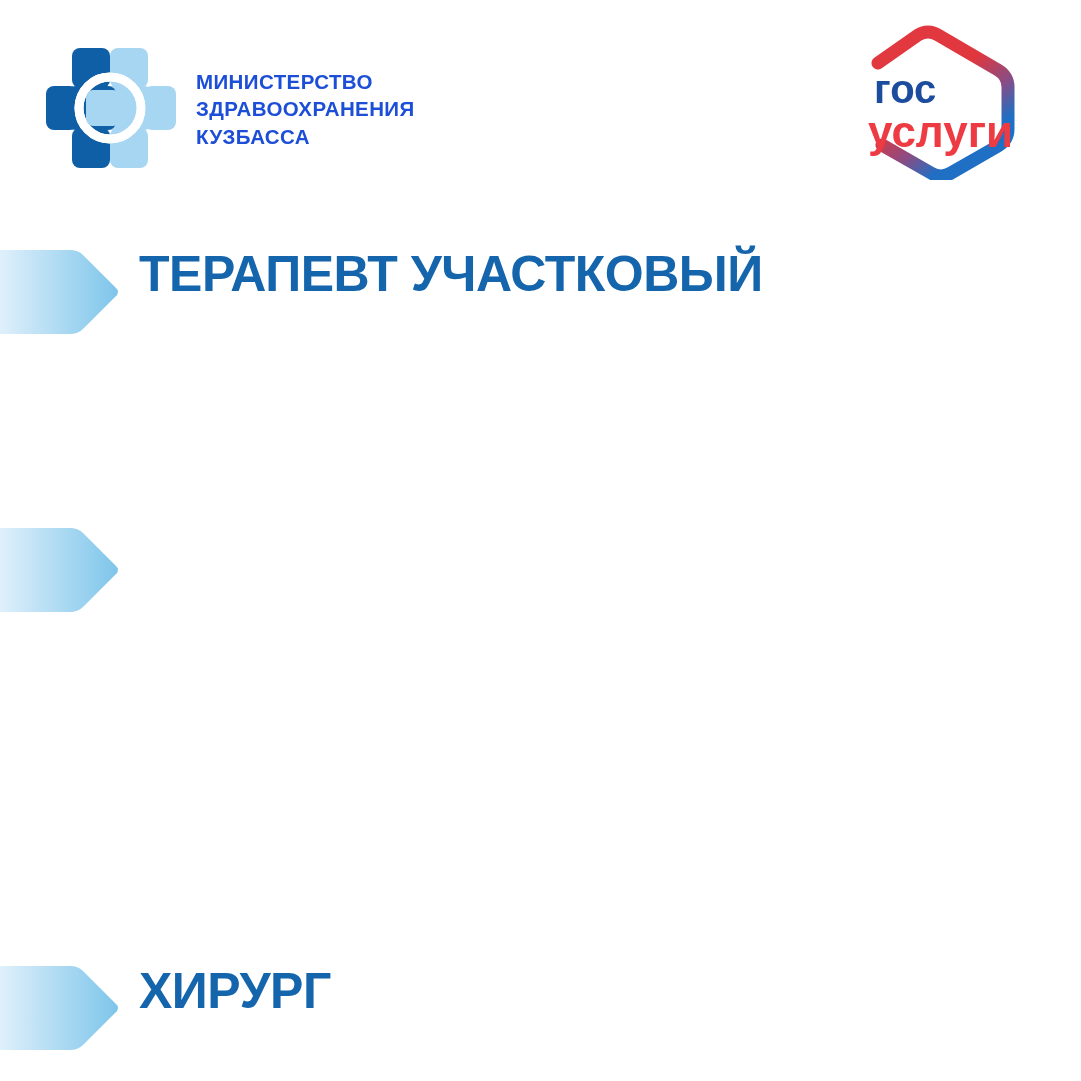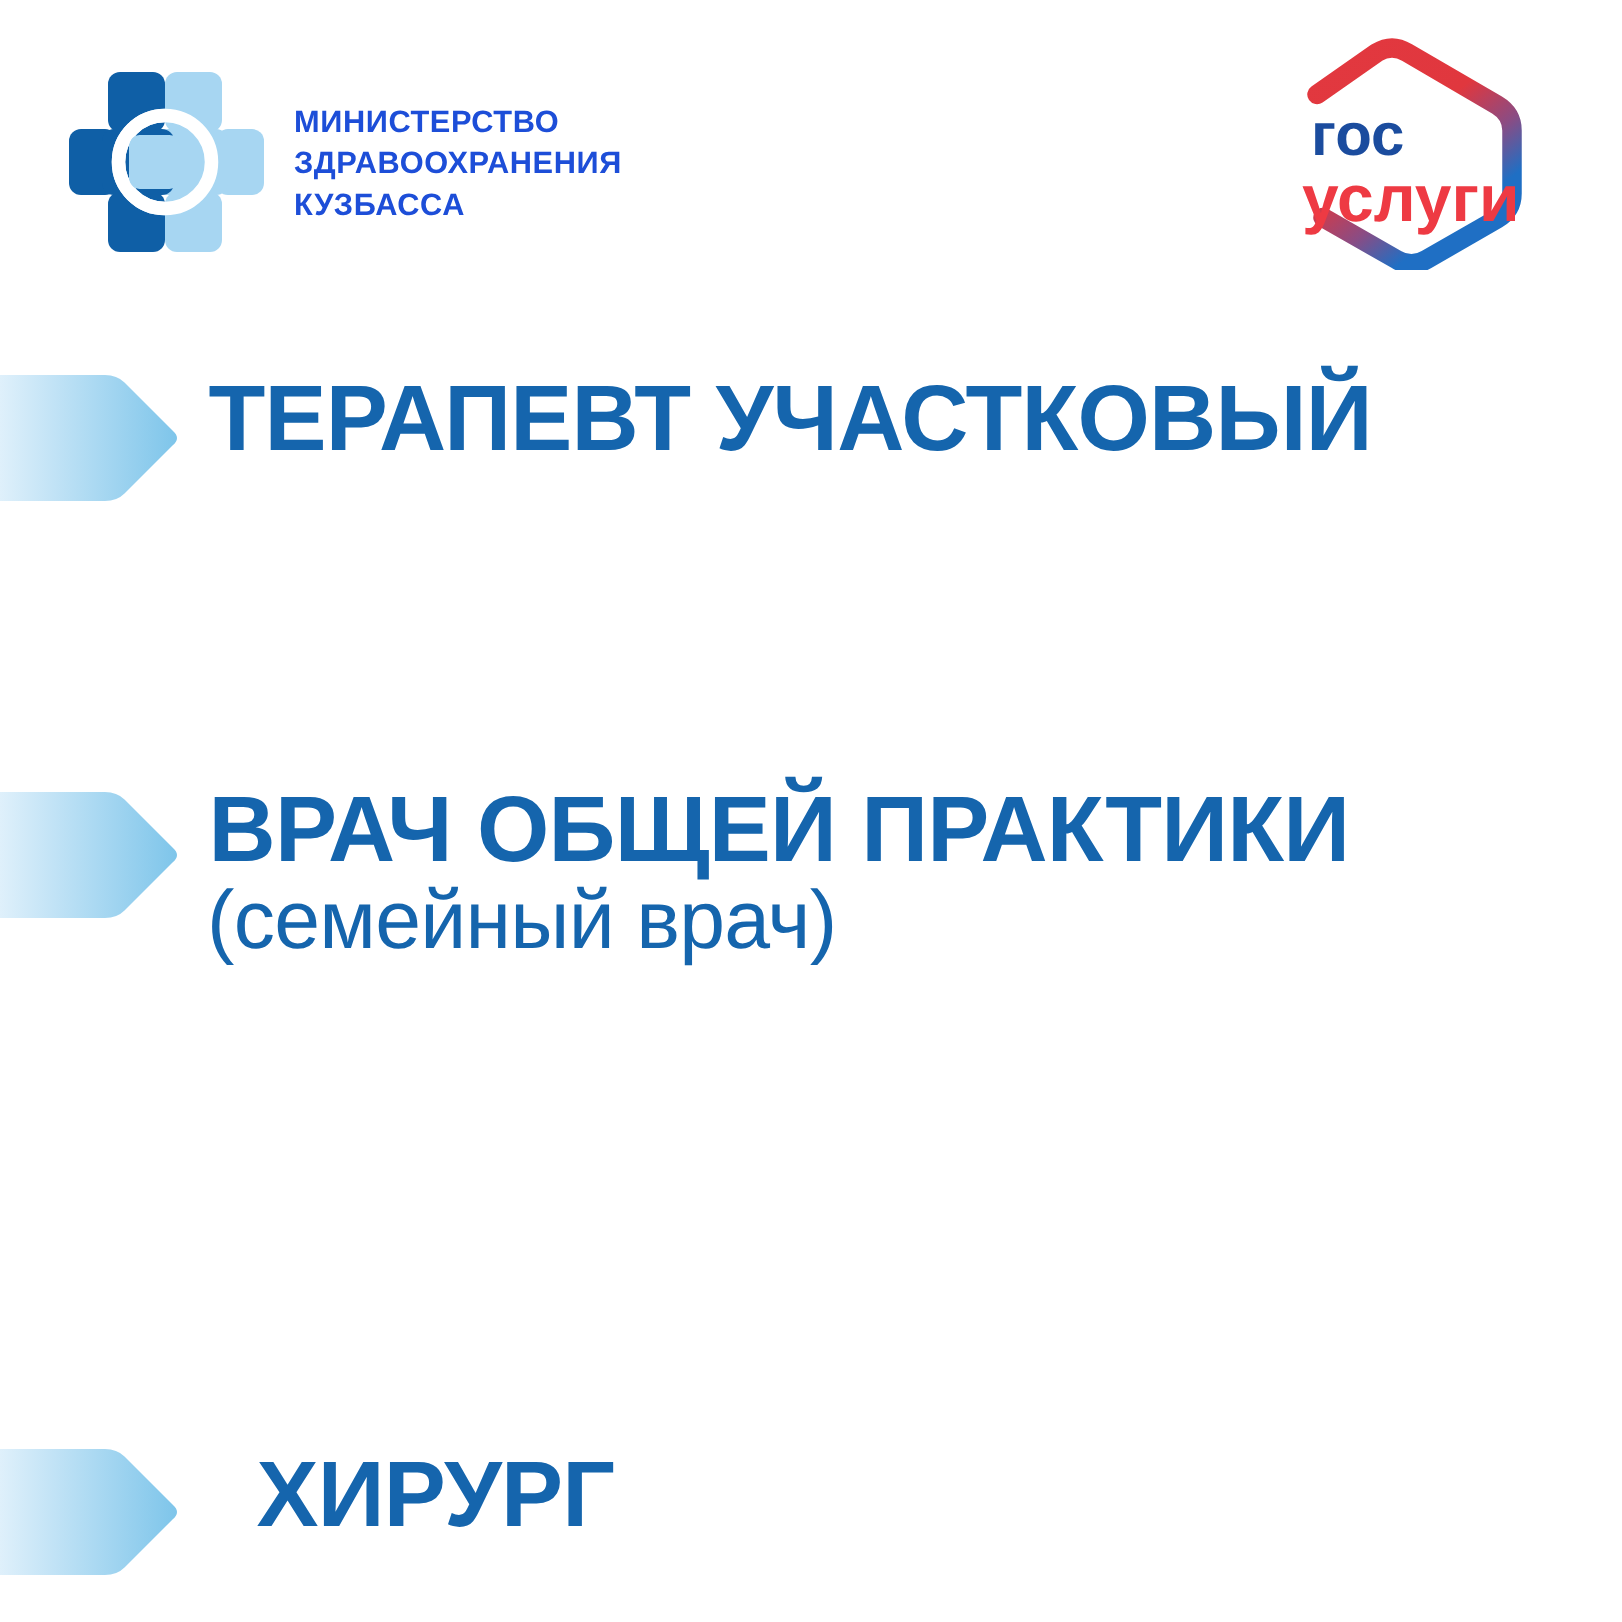--- a/index.html
+++ b/index.html
@@ -81,21 +81,21 @@
   .spec-bullet svg { display: block; width: 100%; height: 100%; }
 
   .spec-text {
     position: absolute;
     left: 139px;
     right: 8px;
   }
   .spec-title {
     font-weight: bold;
     color: #1565AD;
-    font-size: 62px;
+    font-size: 50px;
     line-height: 0.98;
     letter-spacing: -0.5px;
     white-space: nowrap;
     transform: scaleX(0.96);
     transform-origin: left center;
   }
   .spec-sub {
     font-weight: normal;
     color: #1565AD;
     font-size: 55px;
@@ -210,40 +210,36 @@
         <svg viewBox="0 0 120 92" xmlns="http://www.w3.org/2000/svg" aria-hidden="true" preserveAspectRatio="none">
           <defs>
               <linearGradient id="bg1" x1="0" y1="0" x2="1" y2="0">
             <stop offset="0%" stop-color="#DFF0FB"></stop>
                 <stop offset="100%" stop-color="#7EC5EA"></stop>
           </linearGradient>
             </defs>
           <path d="M0 4 H70 Q78 4 83 9 L115 41 Q121 46 115 51 L83 83 Q78 88 70 88 H0 Z" fill="url(#bg1)"></path>
         </svg>
       </span>
-      <div class="spec-text">
-        <div class="spec-title" style="transform: scaleX(1);">ВРАЧ ОБЩЕЙ ПРАКТИКИ</div>
-        <div class="spec-sub" style="transform: scaleX(0.9989);">(семейный врач)</div>
-      </div>
     </div>
 
     <div class="spec-row row-2">
       <span class="spec-bullet">
         <svg viewBox="0 0 120 92" xmlns="http://www.w3.org/2000/svg" aria-hidden="true" preserveAspectRatio="none">
           <defs>
               <linearGradient id="bg2" x1="0" y1="0" x2="1" y2="0">
             <stop offset="0%" stop-color="#DFF0FB"></stop>
                 <stop offset="100%" stop-color="#7EC5EA"></stop>
           </linearGradient>
             </defs>
           <path d="M0 4 H70 Q78 4 83 9 L115 41 Q121 46 115 51 L83 83 Q78 88 70 88 H0 Z" fill="url(#bg2)"></path>
         </svg>
       </span>
       <div class="spec-text">
-        <div class="spec-title" style="transform: scaleX(1); margin-left: 32px;">ХИРУРГ</div>
+        <div class="spec-title" style="transform: scaleX(1);">ХИРУРГ</div>
       </div>
     </div>
 
     <div class="spec-row row-3">
       
       
     </div>
 
     <div class="spec-row row-4">
       

